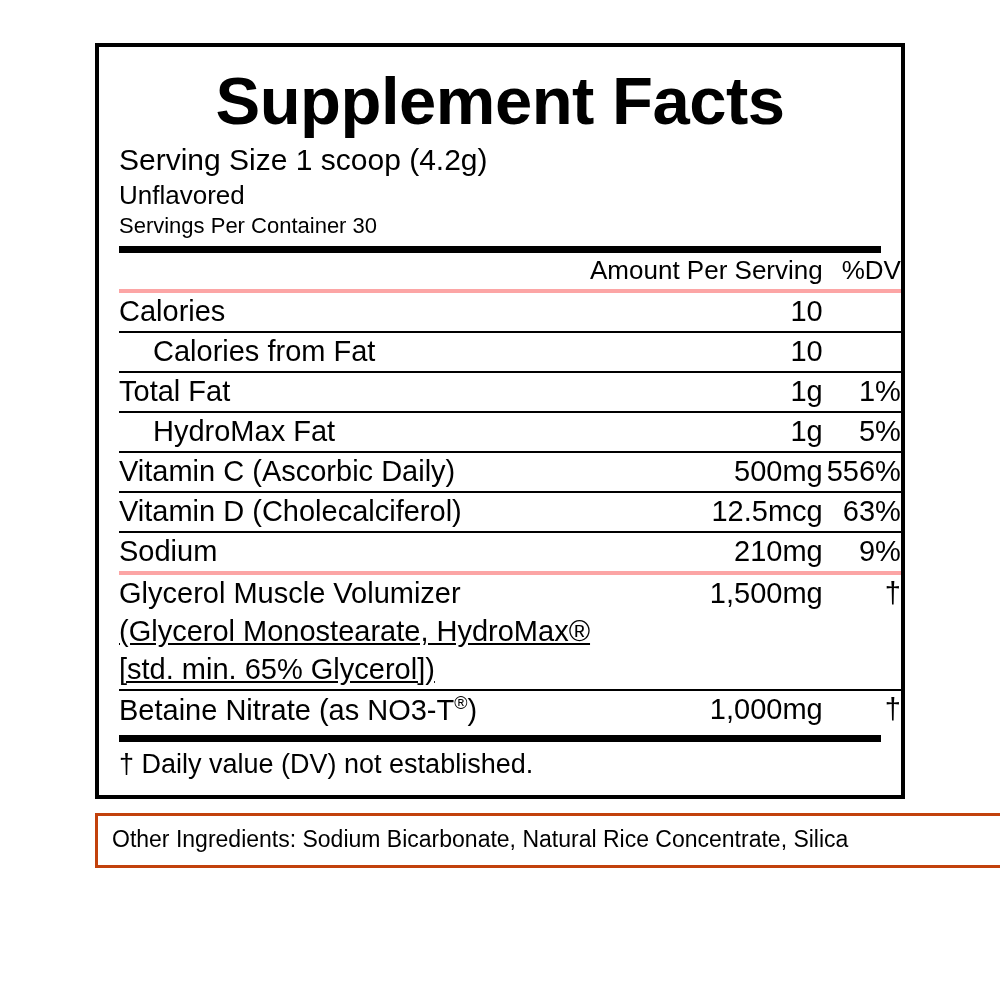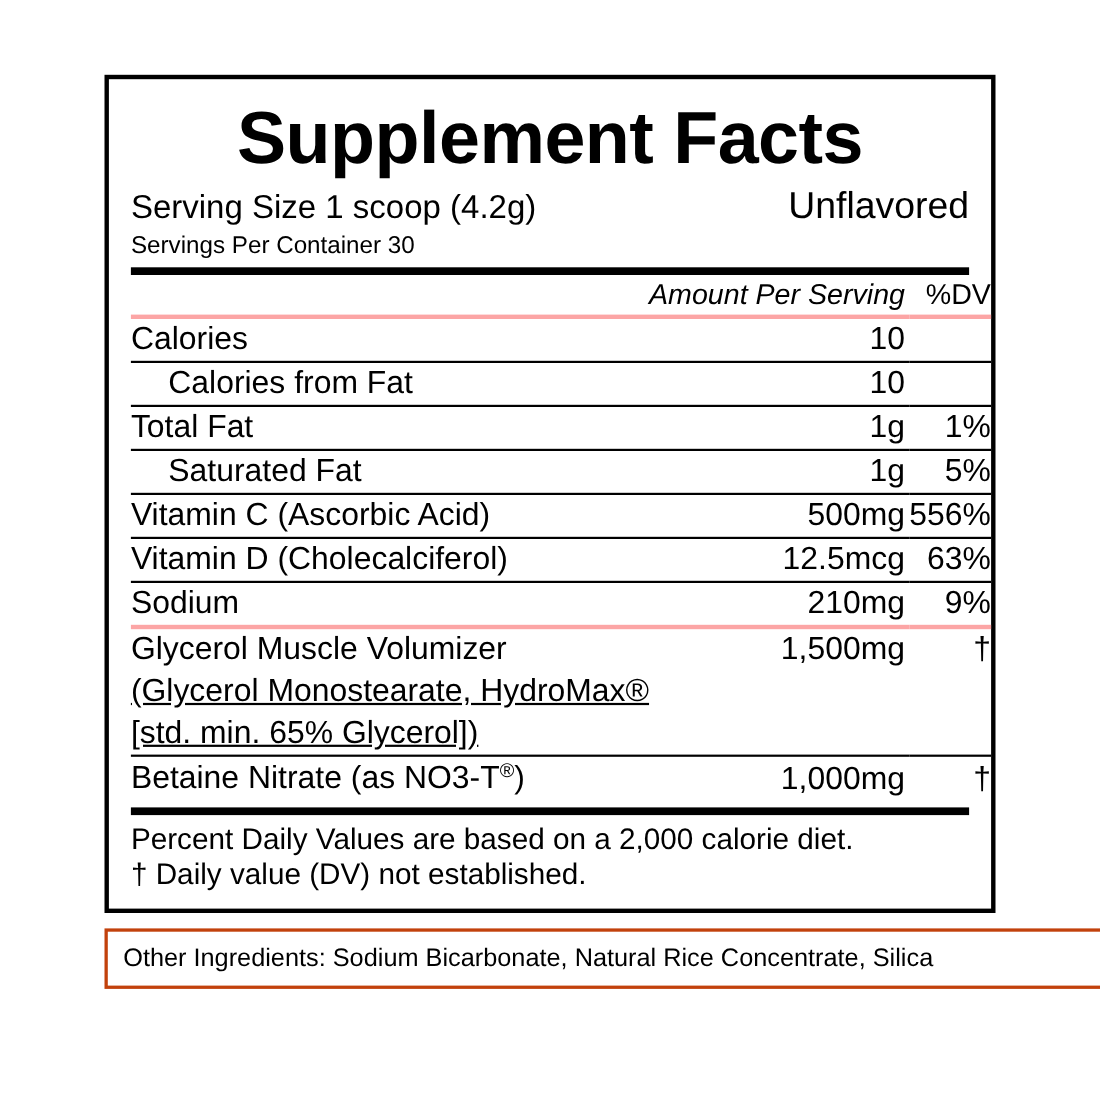--- a/index.html
+++ b/index.html
@@ -12,21 +12,21 @@
     height: 1000px;
     font-family: "Liberation Sans", sans-serif;
     color: #000000;
     -webkit-font-smoothing: antialiased;
   }
   .page {
     position: relative;
     width: 1000px;
     height: 1000px;
     box-sizing: border-box;
-    padding: 68px 95px 0 95px;
+    padding: 43px 95px 0 95px;
   }
   .panel {
     border: 4px solid #000;
     box-sizing: border-box;
     padding: 18px 20px 14px 20px;
     width: 810px;
   }
   
   .title {
     font-size: 67px;
@@ -37,23 +37,24 @@
     margin: 2px 0 6px 0;
     white-space: nowrap;
   }
   
   .serving-row {
     display: flex;
     align-items: baseline;
     justify-content: space-between;
     font-size: 30px;
     line-height: 1.26;
+    flex-direction: column;
   }
   .serving-left { white-space: nowrap; }
-  .flavor { font-size: 34px; white-space: nowrap; }
+  .flavor { font-size: 26px; white-space: nowrap; }
   .serving-second {
     font-size: 22px;
     line-height: 1.26;
     margin-bottom: 4px;
   }
 
   
   .rule-thick {
     border-top: 7px solid #000;
     margin: 6px 0 0 0;
@@ -68,21 +69,21 @@
   table.facts td {
     padding: 2px 0 3px 0;
     vertical-align: baseline;
     white-space: nowrap;
   }
   .col-name { text-align: left; width: auto; }
   .col-amt  { text-align: right; width: 190px; padding-right: 4px !important; }
   .col-dv   { text-align: right; width: 120px; }
 
   .hdr td { font-size: 26px; padding-bottom: 4px; }
-  .hdr .col-amt { text-align: center; font-style: italic; }
+  .hdr .col-amt { text-align: center; }
   .hdr .col-dv { text-align: right; margin-top: 42px; }
 
   .indent { padding-left: 34px !important; }
 
   tr.line-thin td { border-top: 2px solid #000; }
   tr.line-med td { border-top: 4px solid #fca5a5; }
 
   .blend-cont td { padding-top: 0; padding-bottom: 0; }
   .blend-cont .col-name { white-space: nowrap; text-decoration: underline; }
 
@@ -142,27 +143,27 @@
           <td class="col-dv"></td>
         </tr>
 
         <tr class="line-thin">
           <td class="col-name">Total Fat</td>
           <td class="col-amt">1g</td>
           <td class="col-dv">1%</td>
         </tr>
 
         <tr class="line-thin">
-          <td class="col-name indent">Saturated Fat</td>
+          <td class="col-name indent">HydroMax Fat</td>
           <td class="col-amt">1g</td>
           <td class="col-dv">5%</td>
         </tr>
 
         <tr class="line-thin">
-          <td class="col-name">Vitamin C (Ascorbic Acid)</td>
+          <td class="col-name">Vitamin C (Ascorbic Daily)</td>
           <td class="col-amt">500mg</td>
           <td class="col-dv">556%</td>
         </tr>
 
         <tr class="line-thin">
           <td class="col-name">Vitamin D (Cholecalciferol)</td>
           <td class="col-amt">12.5mcg</td>
           <td class="col-dv">63%</td>
         </tr>
 
@@ -192,21 +193,20 @@
           <td class="col-name"><span>Betaine Nitrate (as NO3-T</span><sup>®</sup><span>)</span></td>
           <td class="col-amt">1,000mg</td>
           <td class="col-dv dagger">†</td>
         </tr>
       </tbody>
     </table>
 
     <div class="rule-thick"></div>
 
     <div class="footnotes">
-      <div>Percent Daily Values are based on a 2,000 calorie diet.</div>
       <div>† Daily value (DV) not established.</div>
     </div>
 
   </div>
 
   <div class="other">
     <span>Other Ingredients: Sodium Bicarbonate, Natural Rice Concentrate, Silica</span>
   </div>
 
 </div>

